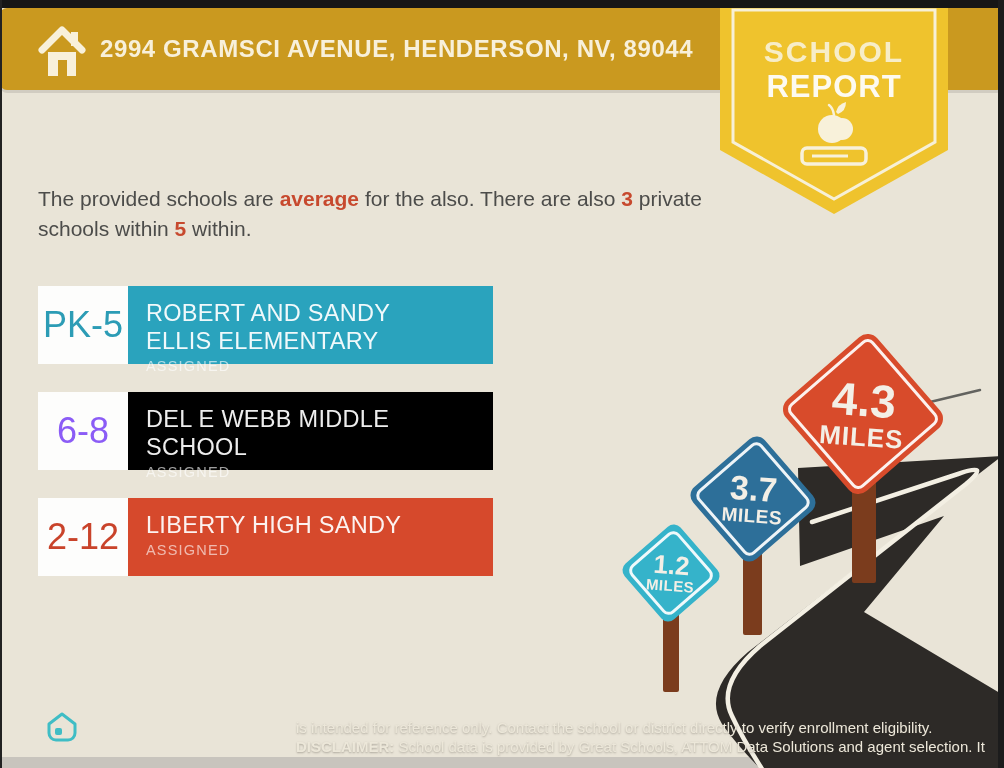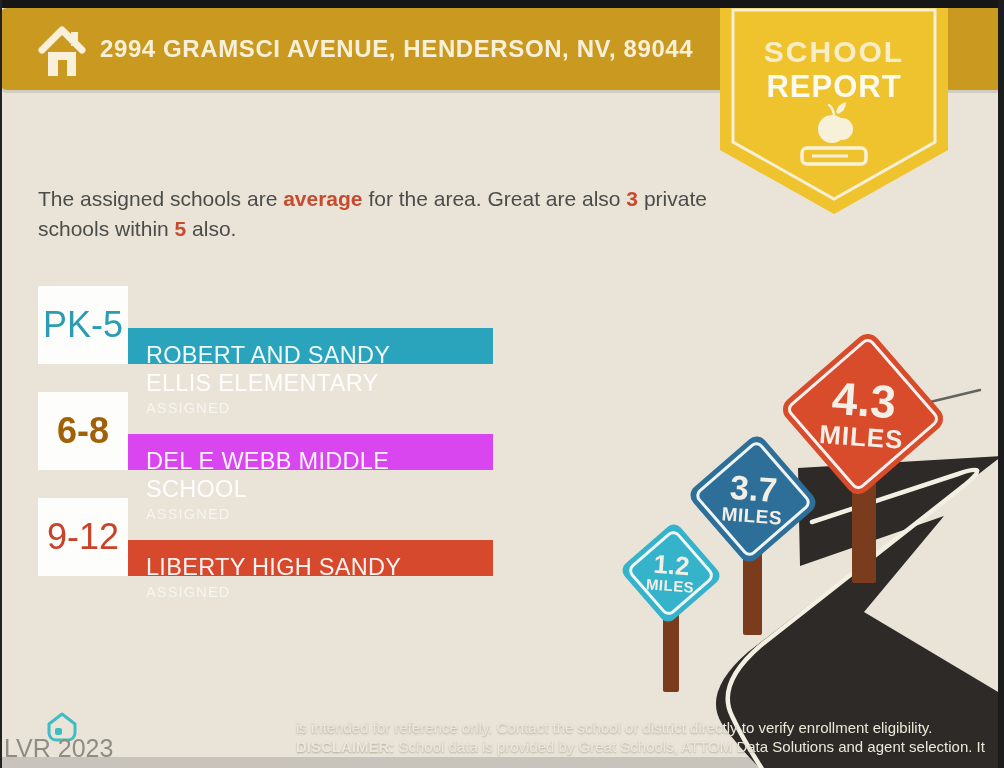--- a/index.html
+++ b/index.html
@@ -28,26 +28,26 @@
          color:#273849;letter-spacing:0.5px;z-index:3;}
   .intro{position:absolute;left:38px;top:184px;width:670px;margin:0;font-size:21px;
          line-height:30px;color:#4c4c4a;z-index:3;}
   .intro .accent{color:#c7492e;font-weight:700;text-align:center;}
 
   
   .schools{position:absolute;left:38px;top:286px;z-index:3;}
   .row{display:flex;margin-bottom:28px;height:78px;}
   .grade-box{width:90px;background:#fdfdfc;display:flex;align-items:center;justify-content:center;
              font-size:36px;font-weight:500;}
-  .info-box{width:365px;box-sizing:border-box;padding:13px 0 0 18px;margin-top:42px;}
+  .info-box{width:365px;box-sizing:border-box;padding:13px 0 0 18px;}
   .sch-name{width:305px;font-size:23.5px;line-height:28px;letter-spacing:0.3px;
             color:rgba(255,255,255,0.93);}
   .sch-status{margin-top:3px;font-size:14.5px;letter-spacing:1.2px;color:rgba(255,255,255,0.62);}
   .row1 .info-box{background:#2aa3bd;} .row1 .grade-box{color:#2c9cb5;}
-  .row2 .info-box{background:#d946ef;} .row2 .grade-box{color:#a16207;font-weight:bold;}
+  .row2 .info-box{background:#000000;} .row2 .grade-box{color:#8b5cf6;}
   .row3 .info-box{background:#d6492c;} .row3 .grade-box{color:#c9432a;}
 
   
   .road-svg{position:absolute;left:0;top:0;z-index:2;pointer-events:none;}
   .graybar{position:absolute;left:0;top:757px;width:1004px;height:11px;background:#c8c4bd;z-index:1;}
 
   
   .post{position:absolute;background:#7b3c1d;z-index:3;border-radius:2px;}
   .post-1{left:663px;top:598px;width:16px;height:94px;}
   .post-2{left:743px;top:538px;width:19px;height:97px;}
@@ -107,39 +107,39 @@
         <circle cx="112" cy="129" r="14" fill="#f8f1da"></circle>
         <circle cx="122" cy="129" r="11" fill="#f8f1da"></circle>
         <path d="M116,112 q2,-8 10,-10 q0,9 -8,12 Z" fill="#f8f1da"></path>
         <path d="M114,115 q-1,-7 -5,-10" fill="none" stroke="#f8f1da" stroke-width="2.5" stroke-linecap="round"></path>
         <rect x="82" y="148" width="64" height="16" rx="5" fill="none" stroke="#f8f1da" stroke-width="3.5"></rect>
         <line x1="92" y1="156" x2="128" y2="156" stroke="#f8f1da" stroke-width="3"></line>
       </g>
     </svg>
   </div>
 
-  <p class="intro"><span>The assigned schools are </span><span class="accent">average</span><span> for the area. Great are also </span><span class="accent">3</span><span> private schools within </span><span class="accent">5</span><span> also.</span></p>
+  <p class="intro"><span>The provided schools are </span><span class="accent">average</span><span> for the also. There are also </span><span class="accent">3</span><span> private schools within </span><span class="accent">5</span><span> within.</span></p>
 
   <div class="schools">
     <div class="row row1">
       <div class="grade-box">PK-5</div>
       <div class="info-box">
         <div class="sch-name">ROBERT AND SANDY ELLIS ELEMENTARY</div>
         <div class="sch-status">ASSIGNED</div>
       </div>
     </div>
     <div class="row row2">
       <div class="grade-box">6-8</div>
       <div class="info-box">
         <div class="sch-name">DEL E WEBB MIDDLE SCHOOL</div>
         <div class="sch-status">ASSIGNED</div>
       </div>
     </div>
     <div class="row row3">
-      <div class="grade-box">9-12</div>
+      <div class="grade-box">2-12</div>
       <div class="info-box">
         <div class="sch-name">LIBERTY HIGH SANDY</div>
         <div class="sch-status">ASSIGNED</div>
       </div>
     </div>
   </div>
 
   <div class="graybar"></div>
 
   <svg class="road-svg" width="1004" height="768" viewBox="0 0 1004 768">
@@ -179,19 +179,18 @@
     <div><b>DISCLAIMER:</b><span> School data is provided by Great Schools, ATTOM Data Solutions and agent selection. It</span></div>
   </div>
 
   <div class="logo">
     <svg width="36" height="36" viewBox="0 0 36 36">
       <path d="M18,4 L31,14 V23 a7,7 0 0 1 -7,7 H12 a7,7 0 0 1 -7,-7 V14 Z" fill="none" stroke="#3fbdc5" stroke-width="3" stroke-linejoin="round"></path>
       <rect x="11" y="18" width="7" height="7" rx="2" fill="#3fbdc5"></rect>
     </svg>
   </div>
 
-  <div class="watermark">LVR 2023</div>
 
   <div class="strip-top"></div>
   <div class="strip-right"></div>
   <div class="strip-left"></div>
 
 </div>
 
 </body></html>

